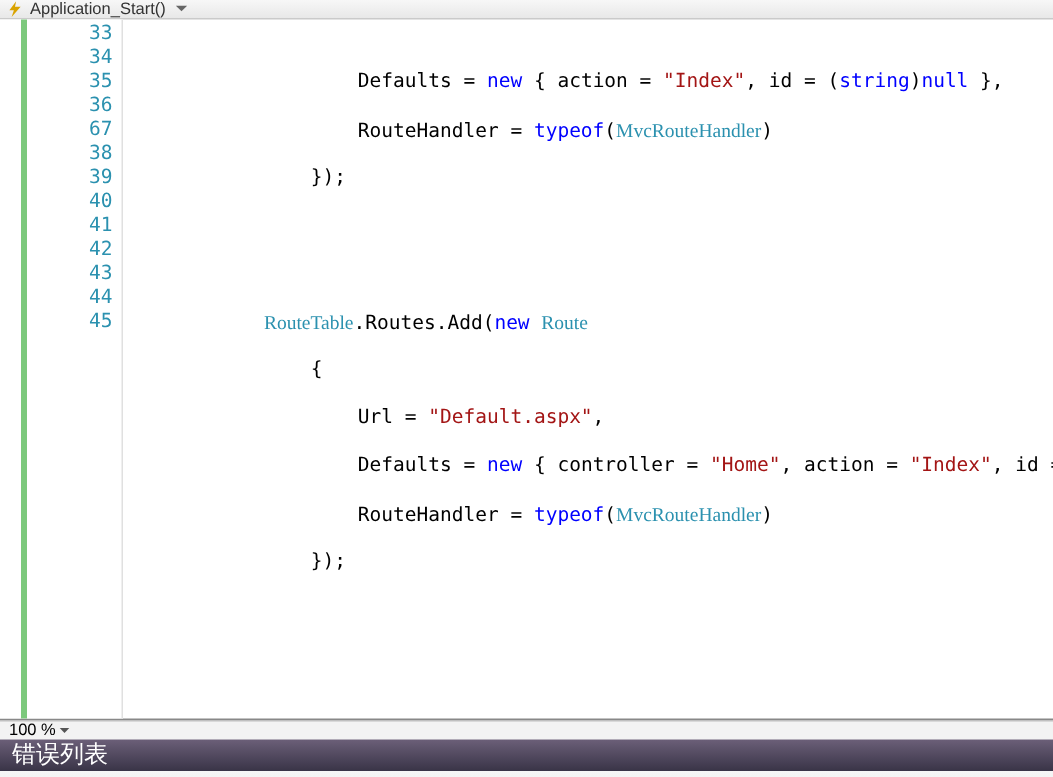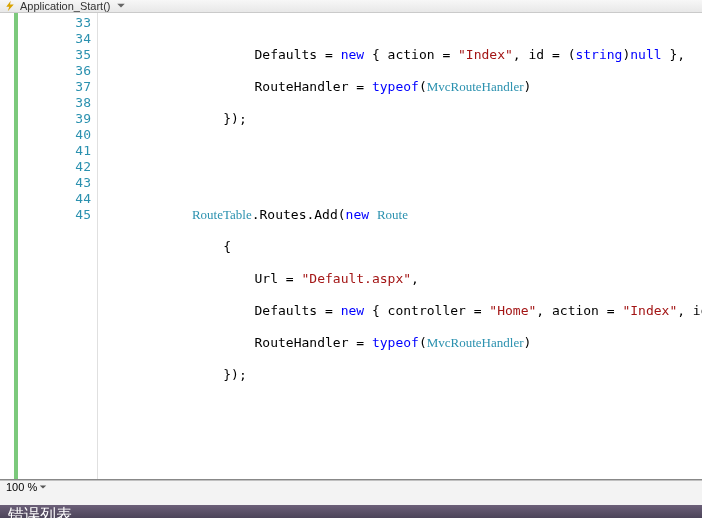--- a/index.html
+++ b/index.html
@@ -5,30 +5,30 @@
     * { box-sizing: border-box; margin: 0; padding: 0; }
     body { font-family: "Microsoft YaHei", "Segoe UI", sans-serif; font-size: 12px; background: #fff; width: 702px; height: 518px; overflow: hidden; display: flex; flex-direction: column; }
     
     .breadcrumb { height: 22px; background: linear-gradient(#f7f7f7,#e8e8e8); border-bottom: 1px solid #cacaca; display: flex; align-items: center; padding: 0 4px; font-size: 11px; color: #333; }
     .breadcrumb .bc-left { flex: 1; display: flex; align-items: center; gap: 4px; }
     .breadcrumb .bc-right { display: flex; align-items: flex-start; gap: 4px; }
     .bc-icon { width: 12px; height: 12px; display: inline-block; }
     .bc-lock svg, .bc-lightning svg, .bc-drop svg { width: 12px; height: 12px; }
     
     .editor-wrap { display: flex; flex: 0 0 218px; position: relative; border-bottom: 1px solid #888; }
-    .gutter { width: 80px; background: #fff; border-right: 1px solid #e0e0e0; text-align: right; color: #2b91af; font-family: Consolas, monospace; font-size: 13px; padding-top: 2px; }
+    .gutter { width: 64px; background: #fff; border-right: 1px solid #e0e0e0; text-align: right; color: #2b91af; font-family: Consolas, monospace; font-size: 13px; padding-top: 2px; }
     .marker-strip { width: 18px; background: #fff; border-right: 4px solid #7cc97c; }
     .gut-line { height: 16px; line-height: 16px; padding-right: 6px; }
     .code { flex: 1; font-family: Consolas, monospace; font-size: 13px; line-height: 16px; padding-top: 18px; white-space: pre; overflow: hidden; color: #000; }
     .code .kw { color: #0000ff; }
     .code .tp { color: #2b91af; font-family: Liberation Serif, serif; }
     .code .str { color: #a31515; }
     .code-line { height: 16px; }
     
-    .zoom-bar { height: 18px; background: #f3f3f3; border-top: 1px solid #c0c0c0; display: flex; align-items: flex-end; padding: 12px 6px; font-size: 11px; }
+    .zoom-bar { height: 18px; background: #f3f3f3; border-top: 1px solid #c0c0c0; display: flex; align-items: flex-end; padding: 0 6px; font-size: 11px; }
     .zoom-bar .drop { display: flex; align-items: center; gap: 2px; }
     .zoom-bar svg { width: 8px; height: 8px; }
     
     .panel-title { height: 22px; background: linear-gradient(#6b5f78,#393447); color: #fff; font-size: 16px; padding: 0 8px; display: flex; align-items: flex-end; }
     
     .tab-bar { height: 26px; background: linear-gradient(#f6f6f6,#e9e9e9); border-bottom: 1px solid #c8c8c8; display: flex; align-items: center; padding: 0 6px; gap: 4px; }
     .tab-item { display: flex; align-items: center; gap: 4px; padding: 3px 8px; border-radius: 2px; cursor: pointer; font-size: 12px; margin-top: 12px; }
     .tab-item.active { background: #f0d8d8; border: 1px solid #d99; }
     .tab-sep { width: 1px; height: 16px; background: #c0c0c0; margin: 0 2px; }
     .ico { width: 14px; height: 14px; display: inline-block; }
@@ -50,21 +50,21 @@
   </div>
 </div>
 
 <div class="editor-wrap">
   <div class="marker-strip"></div>
   <div class="gutter">
     <div class="gut-line">33</div>
     <div class="gut-line">34</div>
     <div class="gut-line">35</div>
     <div class="gut-line">36</div>
-    <div class="gut-line">37</div>
+    <div class="gut-line">67</div>
     <div class="gut-line">38</div>
     <div class="gut-line">39</div>
     <div class="gut-line">40</div>
     <div class="gut-line">41</div>
     <div class="gut-line">42</div>
     <div class="gut-line">43</div>
     <div class="gut-line">44</div>
     <div class="gut-line">45</div>
   </div>
   <div class="code">

